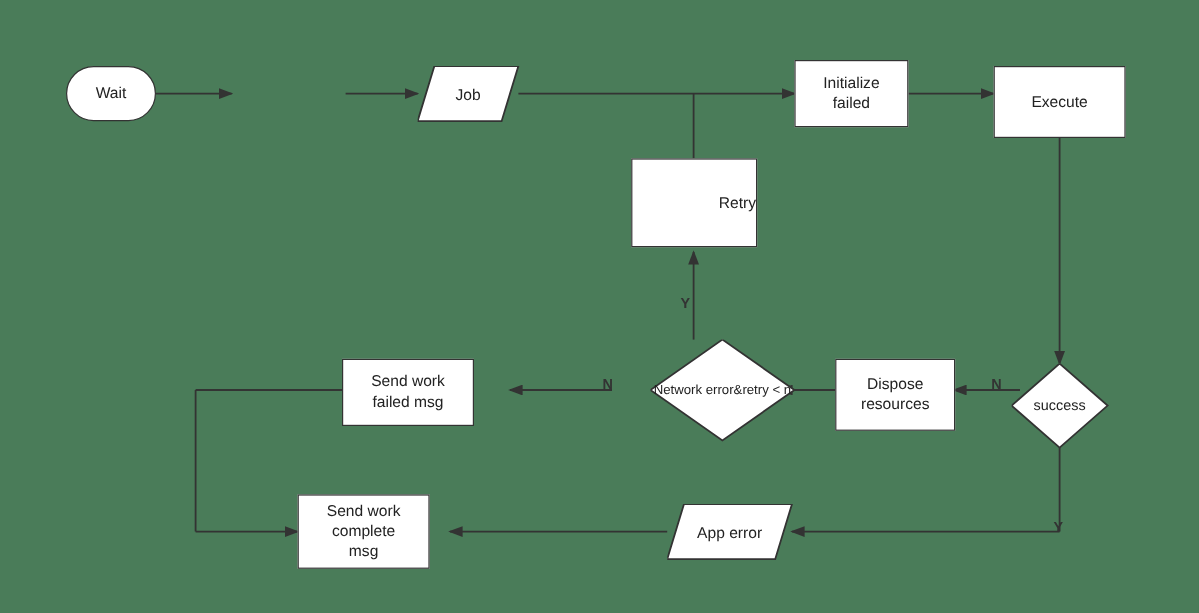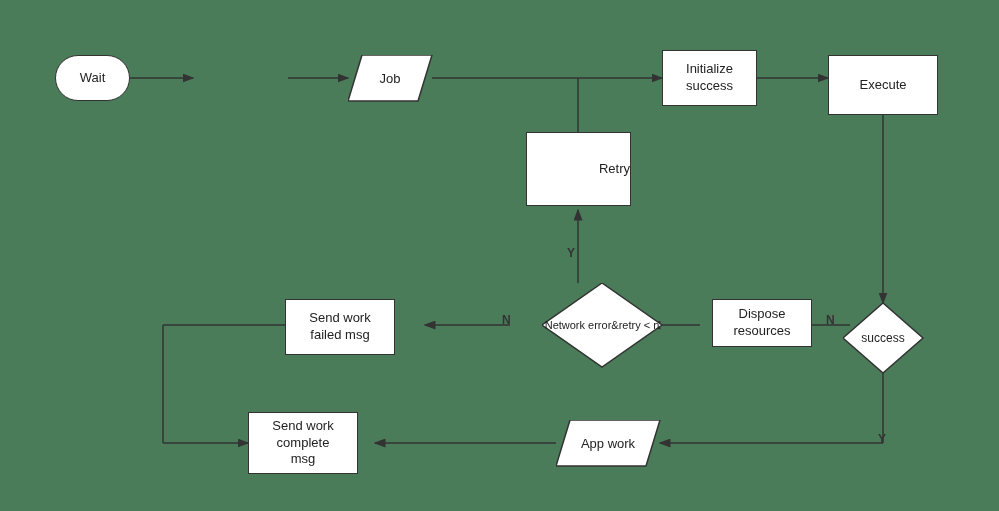--- a/index.html
+++ b/index.html
@@ -89,39 +89,39 @@
     <svg width="84" height="46" style="position:absolute;top:0;left:0;">
       <polygon points="14,0 84,0 70,46 0,46" fill="white" stroke="#333" stroke-width="1.5"></polygon>
     </svg>
     <div style="position:absolute;top:0;left:0;width:84px;height:46px;display:flex;align-items:center;justify-content:center;font-size:13px;color:#222;">
       <span>Job</span>
     </div>
   </div>
 
   <div class="node node-rect" style="left:662px; top:50px; width:95px; height:56px; white-space:pre-line;">
     <span>Initialize
-success</span>
+failed</span>
   </div>
 
   <div class="node node-rect" style="left:828px; top:55px; width:110px; height:60px;">Execute</div>
 
   <div class="node node-rect" style="left:526px; top:132px; width:105px; height:74px; display:flex; align-items:center; justify-content:flex-end;">
     <span>Retry</span>
   </div>
 
   <div style="position:absolute; left:843px; top:303px; width:80px; height:70px;">
     <svg width="80" height="70" style="position:absolute;top:0;left:0;">
       <polygon points="40,0 80,35 40,70 0,35" fill="white" stroke="#333" stroke-width="1.5"></polygon>
     </svg>
     <div style="position:absolute;top:0;left:0;width:80px;height:70px;display:flex;align-items:center;justify-content:center;font-size:12px;color:#222;">
       <span>success</span>
     </div>
   </div>
 
-  <div class="node node-rect" style="left:712px; top:299px; width:100px; height:48px; white-space:pre-line;">
+  <div class="node node-rect" style="left:696px; top:299px; width:100px; height:60px; white-space:pre-line;">
     <span>Dispose
 resources</span>
   </div>
 
   <div style="position:absolute; left:510px; top:283px; width:120px; height:84px;margin-left:32px;">
     <svg width="120" height="84" style="position:absolute;top:0;left:0;">
       <polygon points="60,0 120,42 60,84 0,42" fill="white" stroke="#333" stroke-width="1.5"></polygon>
     </svg>
     <div style="position:absolute;top:0;left:0;width:120px;height:84px;display:flex;align-items:center;justify-content:center;font-size:11px;color:#222;text-align:center;line-height:1.3;">
       <span>Network
@@ -132,21 +132,21 @@
   <div class="node node-rect" style="left:285px; top:299px; width:110px; height:56px; white-space:pre-line;">
     <span>Send work
 failed msg</span>
   </div>
 
   <div style="position:absolute; left:556px; top:420px; width:104px; height:46px;">
     <svg width="104" height="46" style="position:absolute;top:0;left:0;">
       <polygon points="14,0 104,0 90,46 0,46" fill="white" stroke="#333" stroke-width="1.5"></polygon>
     </svg>
     <div style="position:absolute;top:0;left:0;width:104px;height:46px;display:flex;align-items:center;justify-content:center;font-size:13px;color:#222;">
-      <span>App work</span>
+      <span>App error</span>
     </div>
   </div>
 
   <div class="node node-rect" style="left:248px; top:412px; width:110px; height:62px; white-space:pre-line;">
     <span>Send work
 complete
 msg</span>
   </div>
 
   <div style="position:absolute; left:567px; top:246px; font-size:12px; color:#333; font-weight:bold;">

